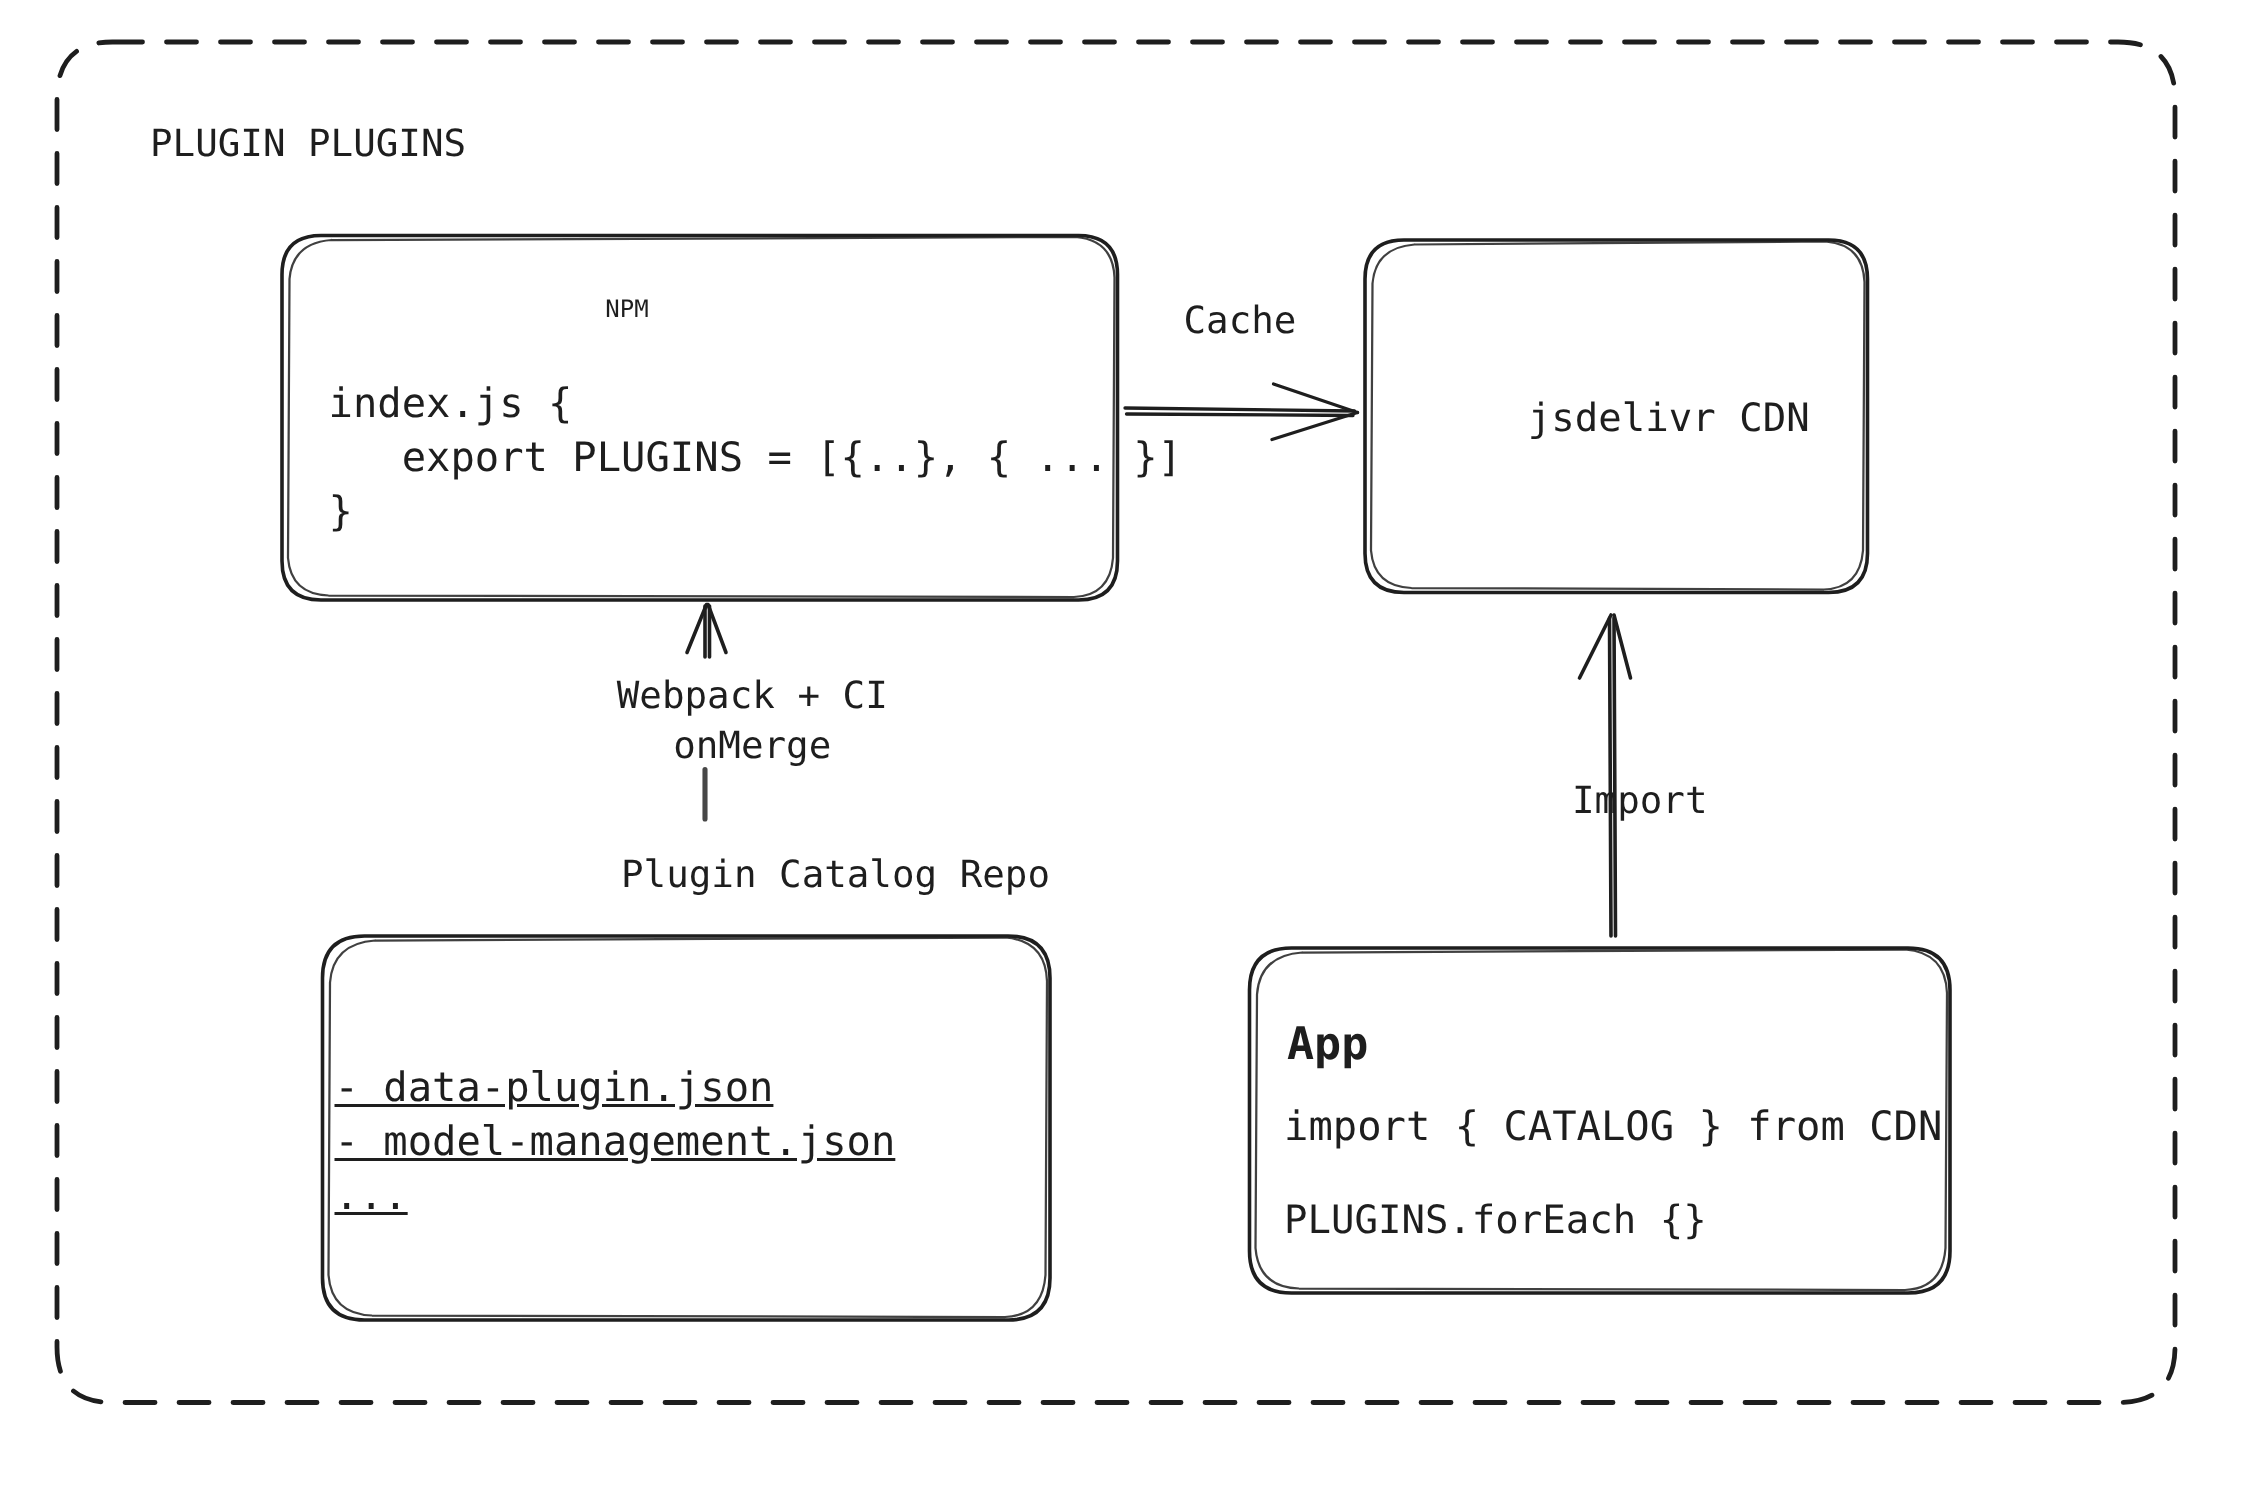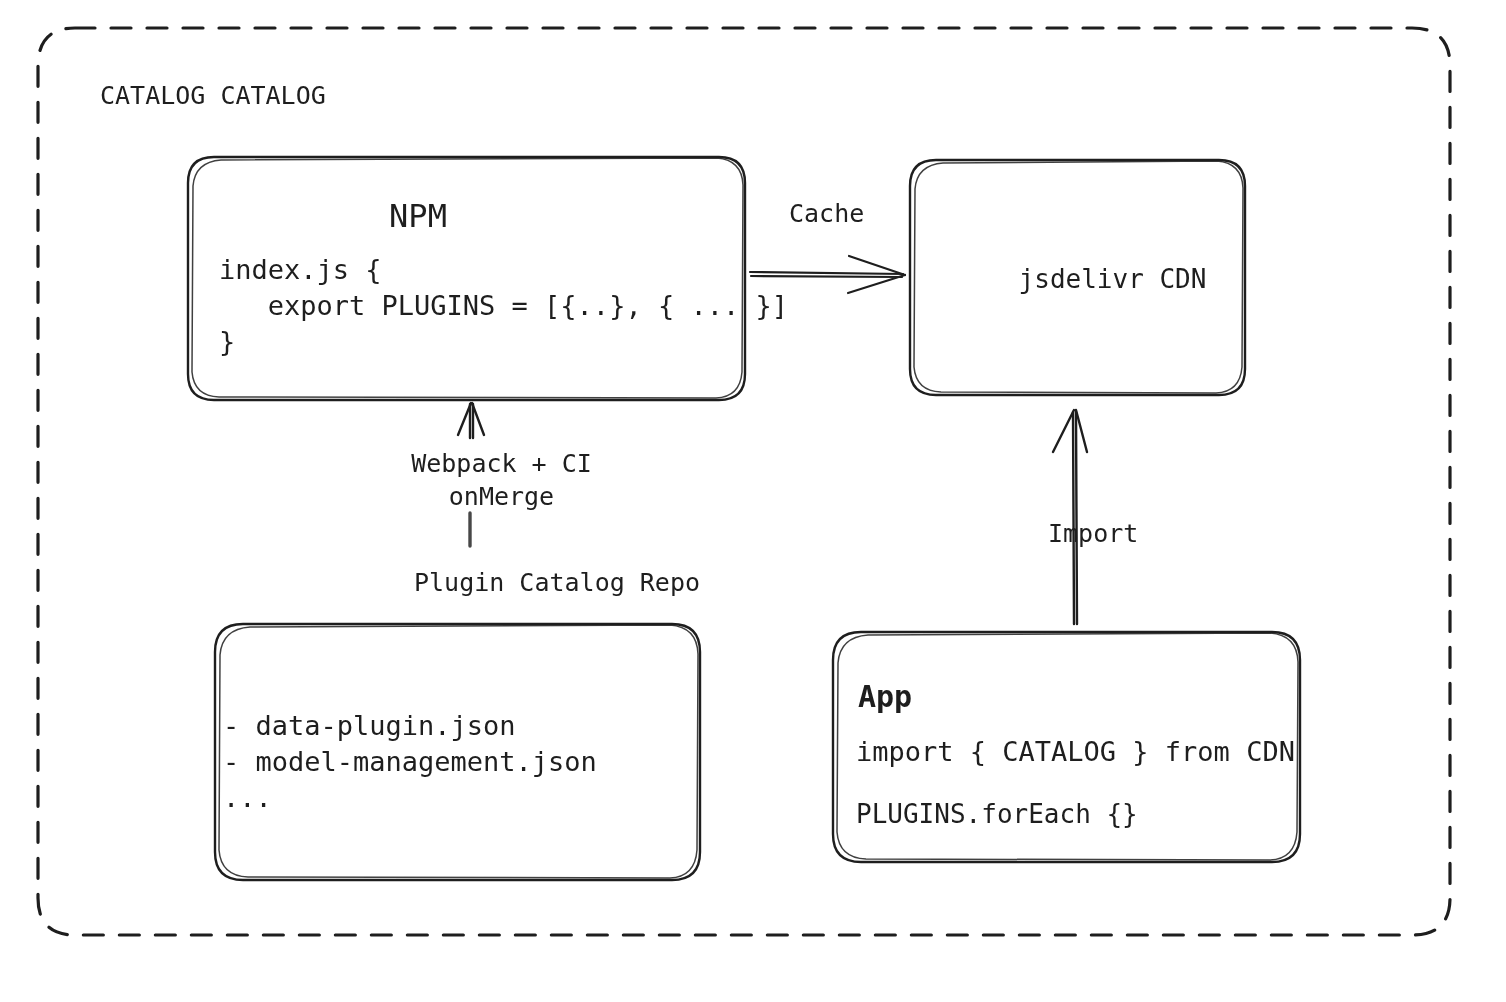--- a/index.html
+++ b/index.html
@@ -47,21 +47,21 @@
     top: 80px;
     font-size: 25px;
   }
 
   
   #npm-title {
     left: 188px;
     top: 196px;
     width: 460px;
     text-align: center;
-    font-size: 32px;
+    font-size: 16px;
   }
   #npm-code {
     left: 219px;
     top: 252px;
     font-size: 27px;
     line-height: 1.33;
   }
 
   
   #cdn-title {
@@ -99,20 +99,21 @@
     top: 567px;
     width: 485px;
     text-align: right;
     font-size: 25px;
   }
   #repo-body {
     left: 223px;
     top: 708px;
     font-size: 27px;
     line-height: 1.33;
+    text-decoration: underline;
   }
 
   
   #app-title {
     left: 858px;
     top: 678px;
     font-size: 30px;
     font-weight: bold;
   }
   #app-line-1 {
@@ -182,21 +183,21 @@
     </g>
 
     <g fill="none" stroke="#1e1e1e" stroke-width="2.4" stroke-linecap="round" stroke-linejoin="round">
       <path d="M 1074 624 L 1073 412"></path>
       <path d="M 1077 624 L 1076 412"></path>
       <path d="M 1053 452 L 1074 410"></path>
       <path d="M 1087 452 L 1076 410"></path>
     </g>
   </svg>
 
-  <div class="txt" id="container-title">CATALOG CATALOG</div>
+  <div class="txt" id="container-title">PLUGIN PLUGINS</div>
 
   <div class="txt" id="npm-title">NPM</div>
 
   <div class="txt" id="npm-code">index.js {
    export PLUGINS = [{..}, { ... }]
 }</div>
 
   <div class="txt" id="cdn-title">jsdelivr CDN</div>
 
   <div class="txt" id="cache-label">Cache</div>

